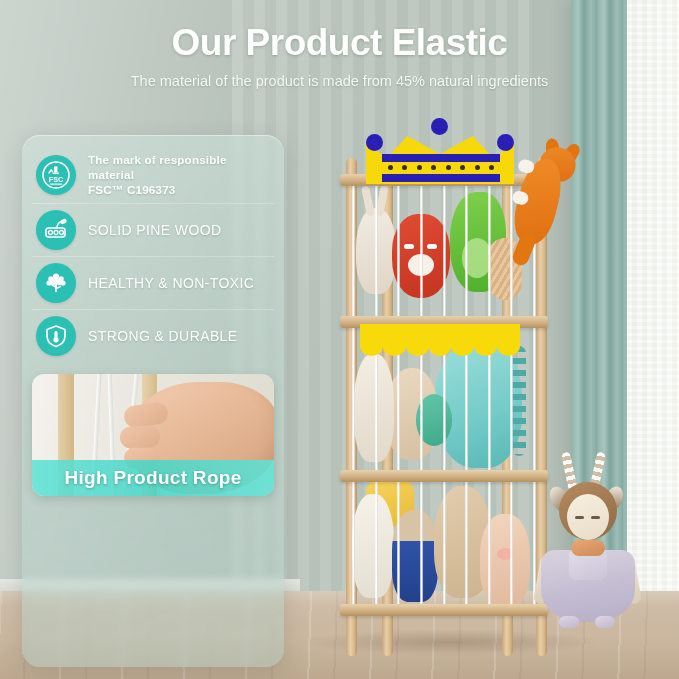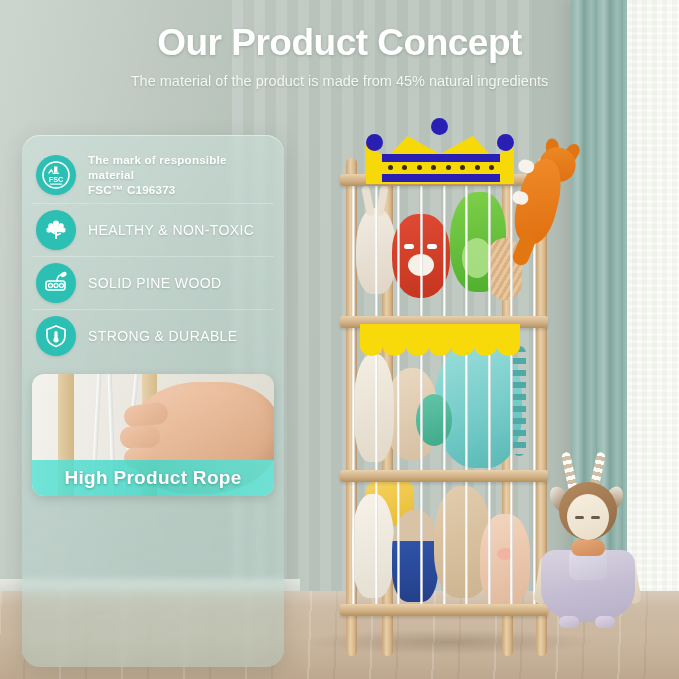--- a/index.html
+++ b/index.html
@@ -467,21 +467,21 @@
     <span class="arm r"></span>
     <span class="dress"></span>
     <span class="bodice"></span>
     <span class="bow"></span>
     <span class="shoe s1"></span>
     <span class="shoe s2"></span>
   </div>
 </div>
 
 <div id="header">
-  <div id="title">Our Product Concept</div>
+  <div id="title">Our Product Elastic</div>
   <div id="subtitle">The material of the product is made from 45% natural ingredients</div>
 </div>
 
 <div id="panel">
 
   <div class="feature-list">
 
     <div class="feature">
       <span class="ficon">
         <svg width="28" height="28" viewBox="0 0 28 28">
@@ -490,20 +490,34 @@
           <path d="M10.6 11.5 L16.8 11.5 L16.8 13 L10.6 13 Z" fill="#ffffff"></path>
           <path d="M7 12 L9.2 9 L10.4 10.4" fill="none" stroke="#ffffff" stroke-width="1.5" stroke-linecap="round"></path>
           <text x="14" y="20.6" font-size="7.2" font-family="Liberation Sans, sans-serif" font-weight="bold" fill="#ffffff" text-anchor="middle">FSC</text>
           <rect x="8" y="22.4" width="12" height="1.5" fill="#ffffff" opacity=".75"></rect>
         </svg>
       </span>
       <span class="ftext small">
         <span>The mark of responsible material</span><br>
         <span>FSC™ C196373</span>
       </span>
+    </div>
+
+    <div class="feature">
+      <span class="ficon">
+        <svg width="26" height="26" viewBox="0 0 26 26">
+          <rect x="3" y="11" width="19" height="9" rx="2.5" fill="none" stroke="#ffffff" stroke-width="1.6"></rect>
+          <circle cx="7.5" cy="15.5" r="2" fill="none" stroke="#ffffff" stroke-width="1.3"></circle>
+          <circle cx="13" cy="15.5" r="2" fill="none" stroke="#ffffff" stroke-width="1.3"></circle>
+          <circle cx="18.5" cy="15.5" r="2" fill="none" stroke="#ffffff" stroke-width="1.3"></circle>
+          <path d="M14 11 C14 6.5 17 4.5 20 4" fill="none" stroke="#ffffff" stroke-width="1.6" stroke-linecap="round"></path>
+          <ellipse cx="20.5" cy="4.5" rx="3.3" ry="2.2" fill="#ffffff" transform="rotate(-28 20.5 4.5)"></ellipse>
+        </svg>
+      </span>
+      <span class="ftext caps">SOLID PINE WOOD</span>
     </div>
 
     <div class="feature">
       <span class="ficon">
         <svg width="26" height="26" viewBox="0 0 26 26">
           <g fill="#ffffff">
             <circle cx="13" cy="6.5" r="3"></circle>
               <circle cx="8" cy="9" r="2.8"></circle>
               <circle cx="18" cy="9" r="2.8"></circle>
             <circle cx="6" cy="13" r="2.6"></circle>
@@ -515,34 +529,20 @@
           <rect x="12" y="13" width="2" height="9" fill="#ffffff"></rect>
           <path d="M13 17 L9 15 M13 18.5 L17.5 16.5" stroke="#ffffff" stroke-width="1.4" stroke-linecap="round"></path>
         </svg>
       </span>
       <span class="ftext caps">HEALTHY &amp; NON-TOXIC</span>
     </div>
 
     <div class="feature">
       <span class="ficon">
         <svg width="26" height="26" viewBox="0 0 26 26">
-          <rect x="3" y="11" width="19" height="9" rx="2.5" fill="none" stroke="#ffffff" stroke-width="1.6"></rect>
-          <circle cx="7.5" cy="15.5" r="2" fill="none" stroke="#ffffff" stroke-width="1.3"></circle>
-          <circle cx="13" cy="15.5" r="2" fill="none" stroke="#ffffff" stroke-width="1.3"></circle>
-          <circle cx="18.5" cy="15.5" r="2" fill="none" stroke="#ffffff" stroke-width="1.3"></circle>
-          <path d="M14 11 C14 6.5 17 4.5 20 4" fill="none" stroke="#ffffff" stroke-width="1.6" stroke-linecap="round"></path>
-          <ellipse cx="20.5" cy="4.5" rx="3.3" ry="2.2" fill="#ffffff" transform="rotate(-28 20.5 4.5)"></ellipse>
-        </svg>
-      </span>
-      <span class="ftext caps">SOLID PINE WOOD</span>
-    </div>
-
-    <div class="feature">
-      <span class="ficon">
-        <svg width="26" height="26" viewBox="0 0 26 26">
           <path d="M13 3 L22 6.5 V13 C22 18.5 17.8 22 13 23.5 C8.2 22 4 18.5 4 13 V6.5 Z" fill="none" stroke="#ffffff" stroke-width="1.7" stroke-linejoin="round"></path>
           <rect x="11.4" y="8" width="3.2" height="8" rx="1.6" fill="#ffffff"></rect>
           <circle cx="13" cy="16.8" r="2.6" fill="#ffffff"></circle>
         </svg>
       </span>
       <span class="ftext caps">STRONG &amp; DURABLE</span>
     </div>
   </div>
 
   <div class="photo-card">

